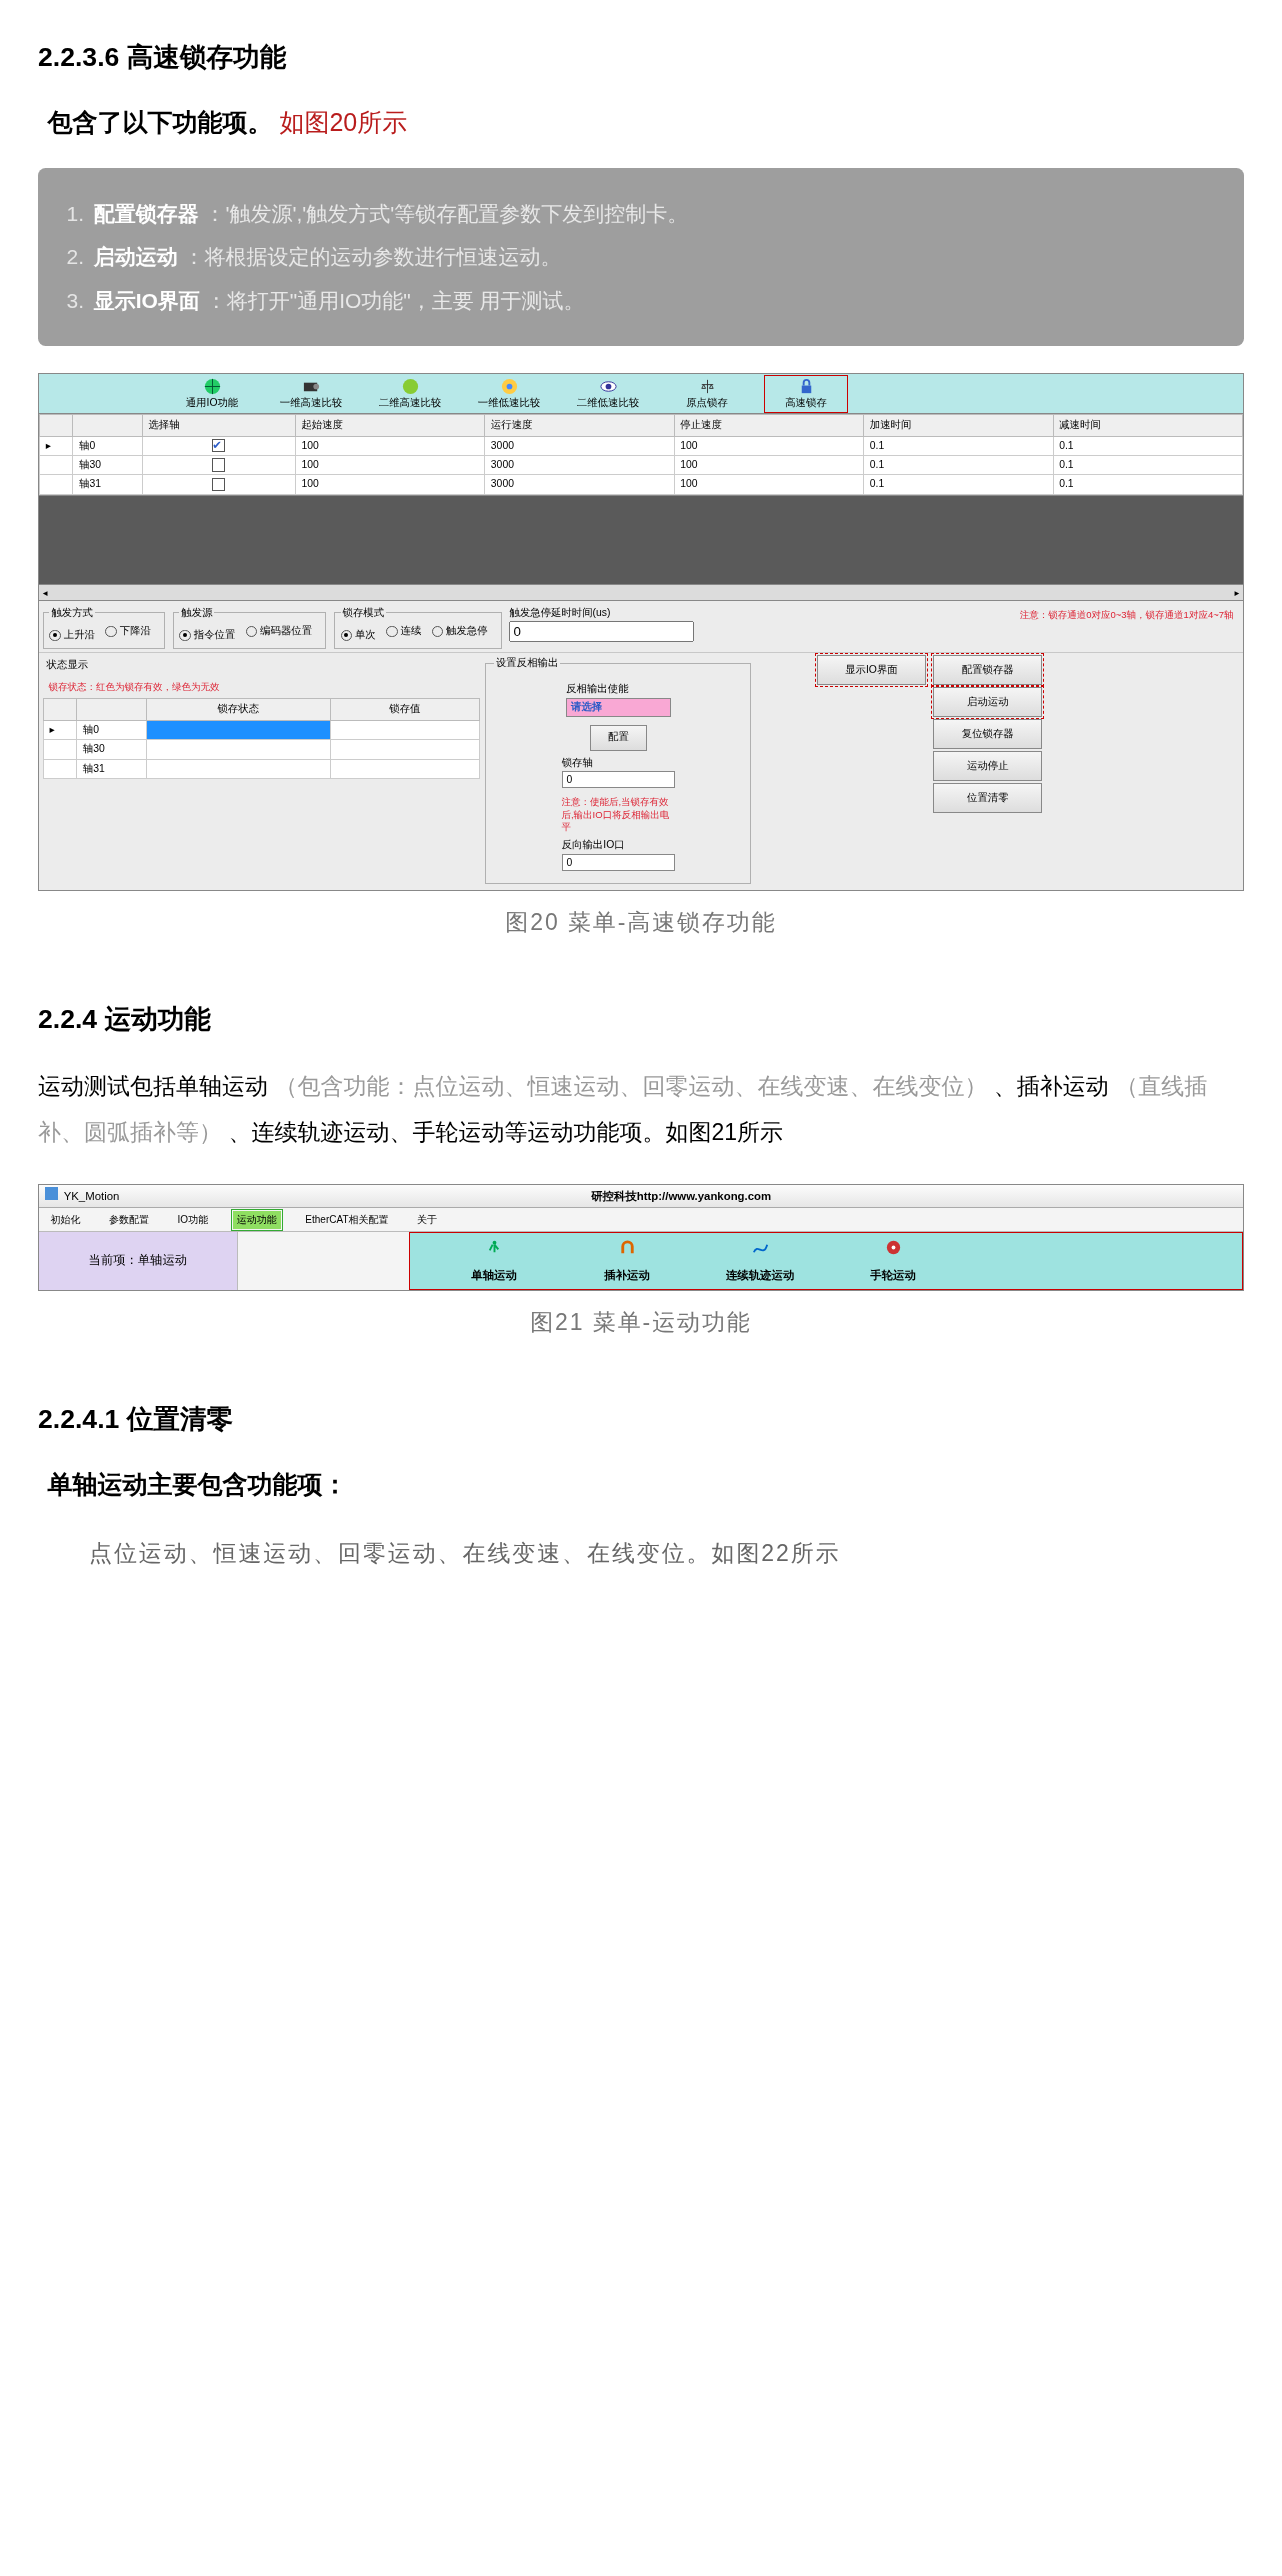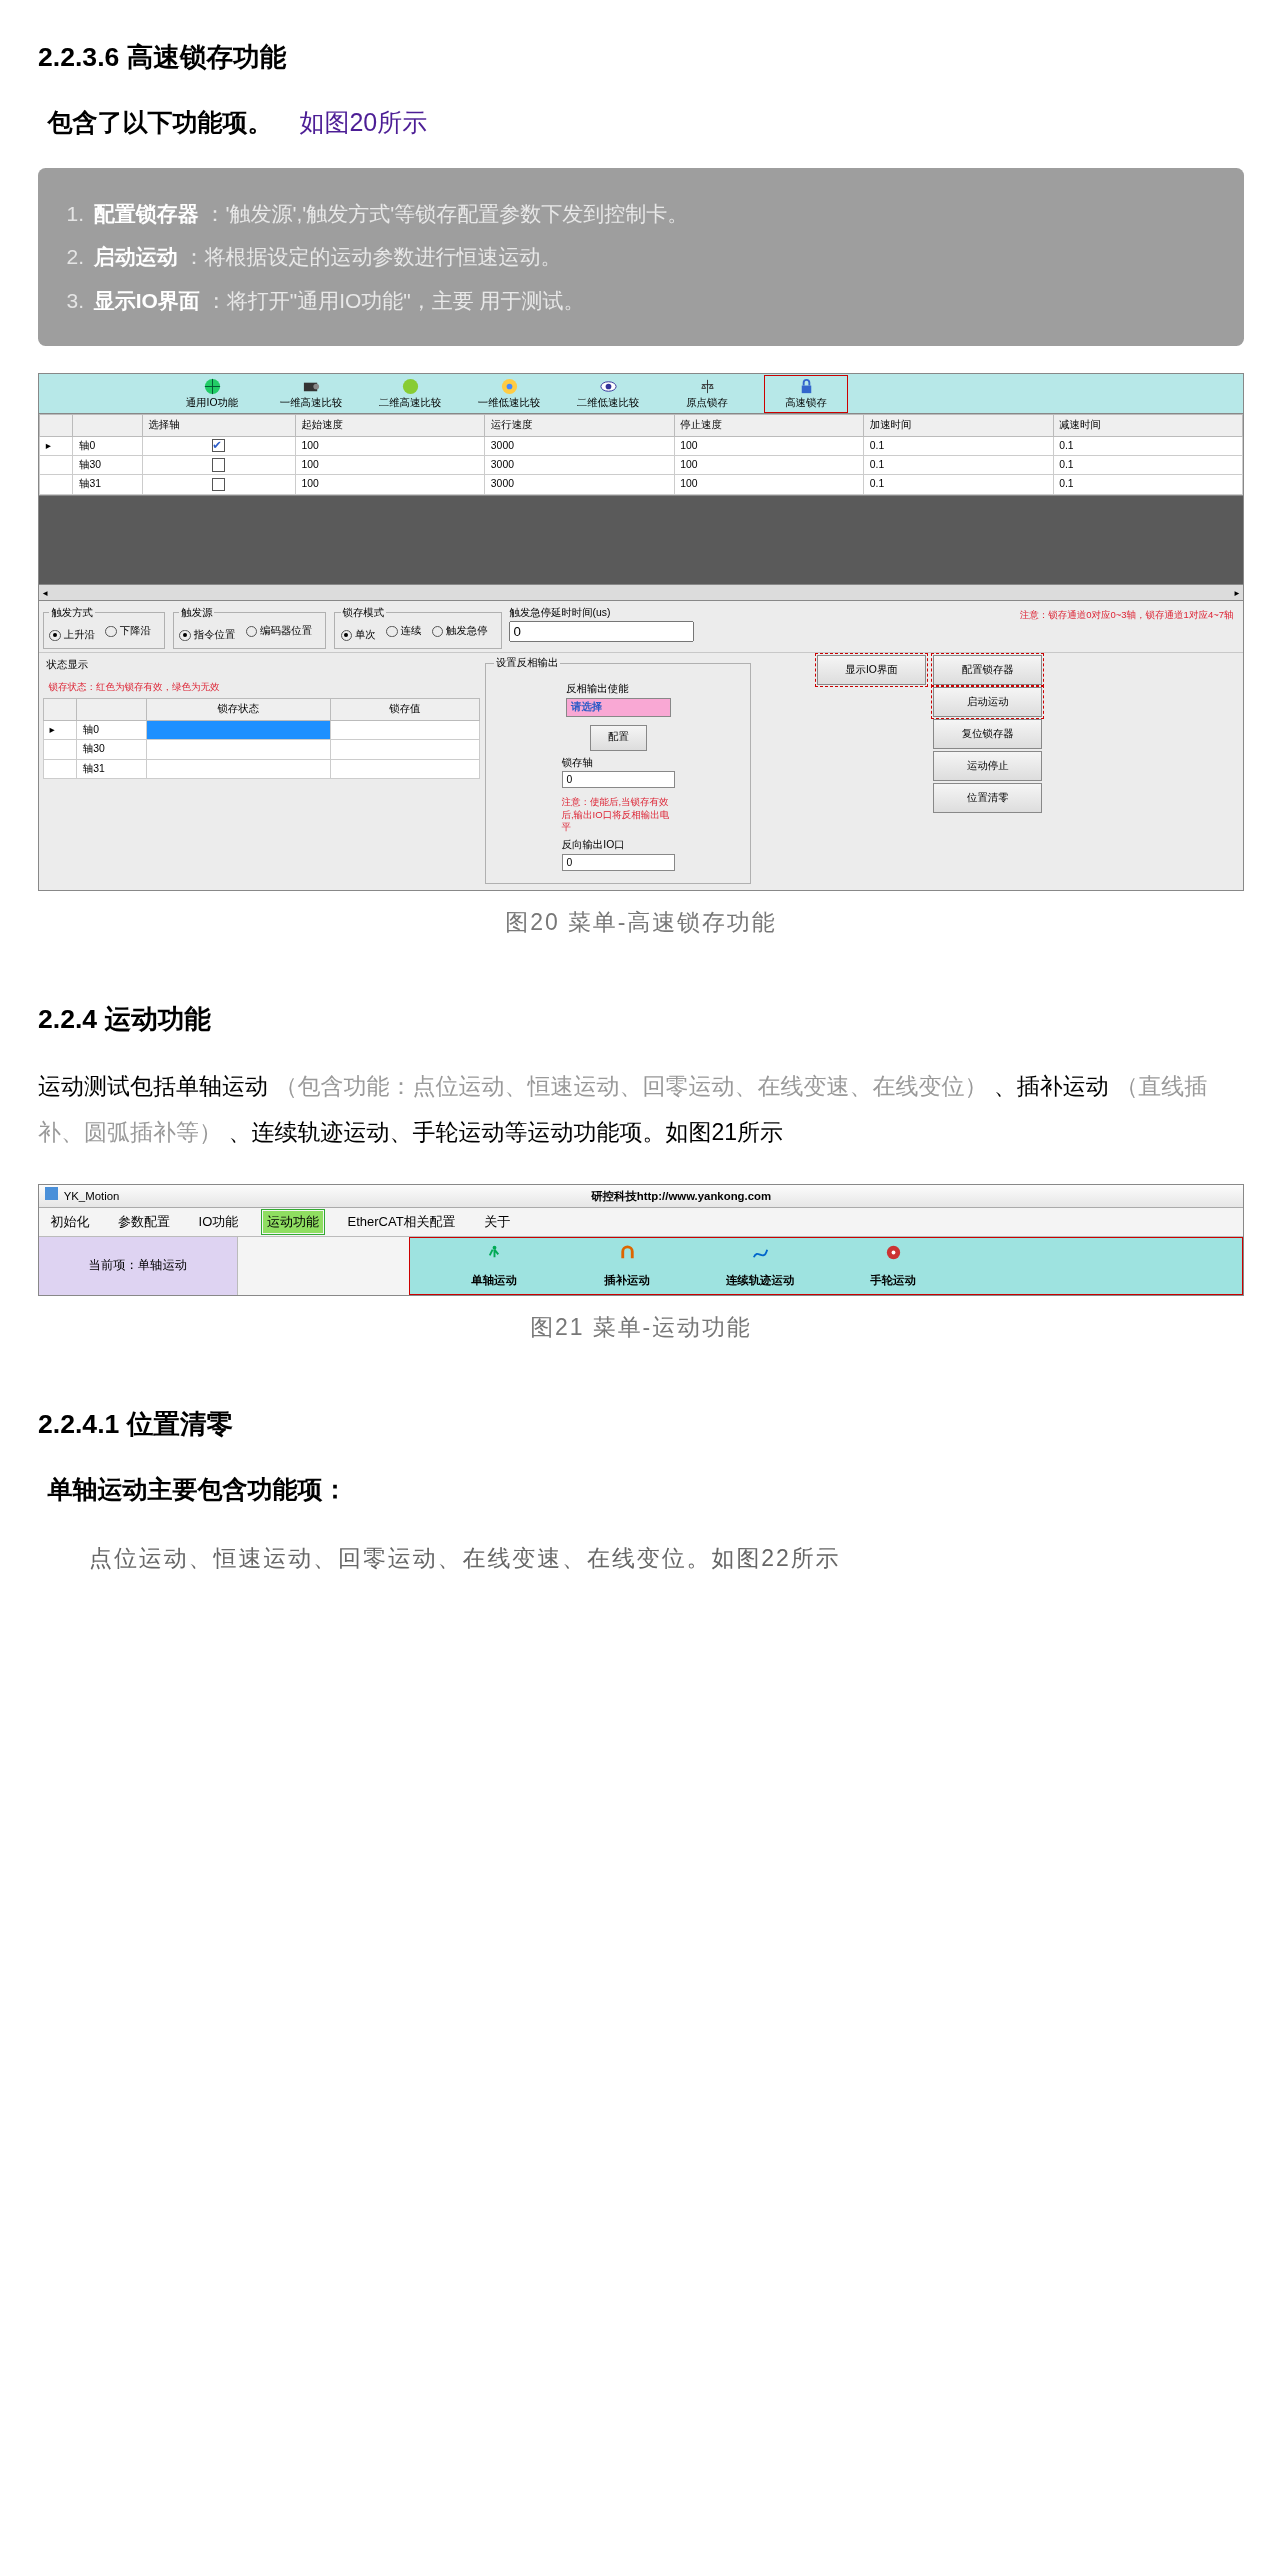--- a/index.html
+++ b/index.html
@@ -16,21 +16,21 @@
     font-size: 26.6px;
     font-weight: 700;
     margin: 7.6px 0 23px 0;
     color: #000;
   }
   .bold { font-weight: 700; color:#000; }
   .subintro {
     font-size: 25px;
     margin: 0 0 26.6px 9.5px;
   }
-  .subintro .gray { color: #4c1d95; font-weight: 400; margin-left: 20px; }
+  .subintro .gray { color: #b91c1c; font-weight: 400; }
   .callout {
     background: #9e9e9e;
     border-radius: 7.6px;
     padding: 21px 28.5px;
     color: #e5e5e5;
     font-size: 21px;
     margin: 0 0 26.6px 0;
   }
   .callout .item { margin: 5.7px 0; line-height: 1.8; }
   .callout .item .num { margin-right: 3.8px; }
@@ -183,21 +183,21 @@
   }
   .fig21 .titlebar {
     background: linear-gradient(#fcfcfc,#e6e6e6);
     border-bottom:0.9px solid #aaa;
     display:flex;align-items:center;gap:5.7px;padding:1.9px 5.7px;
   }
   .fig21 .titlebar .app { font-size:11.4px; flex:0 0 auto;}
   .fig21 .titlebar .hdr { flex:1; text-align:center; font-weight:700; }
   .fig21 .menubar {
     background:#f4f4f4;border-bottom:0.9px solid #bbb;
-    padding:2.8px 7.6px;display:flex;gap:21px;align-items:center;font-size:13px;
+    padding:2.8px 7.6px;display:flex;gap:21px;align-items:center;font-size:10px;
   }
   .fig21 .menubar .mitem { padding:0.9px 3.8px; }
   .fig21 .menubar .mitem.active { background:#8fde61; outline:0.9px solid #3a3; }
   .fig21 .menubar .dashed-outline { outline:1.9px dashed #c00; outline-offset:1.9px; }
   .fig21 .row {
     display:flex; align-items:stretch;
   }
   .fig21 .cur {
     background:#ded3f2; min-width:171px; display:flex;align-items:center;justify-content:center;
     border-right:0.9px solid #bbb; font-size:12.3px; padding:9.5px 13.3px;font-weight:500;

